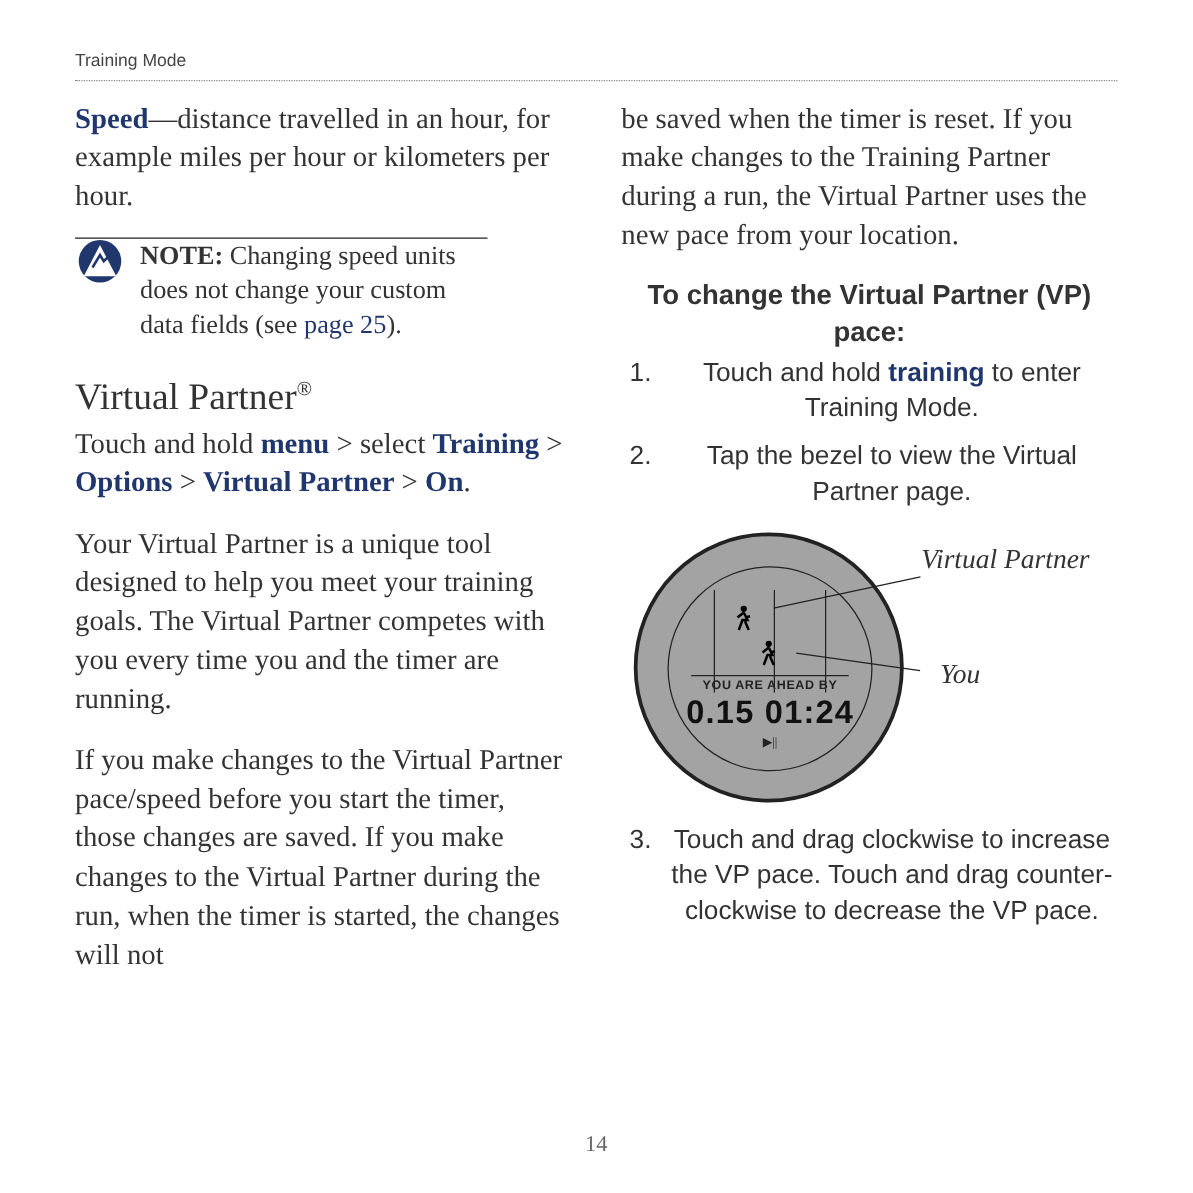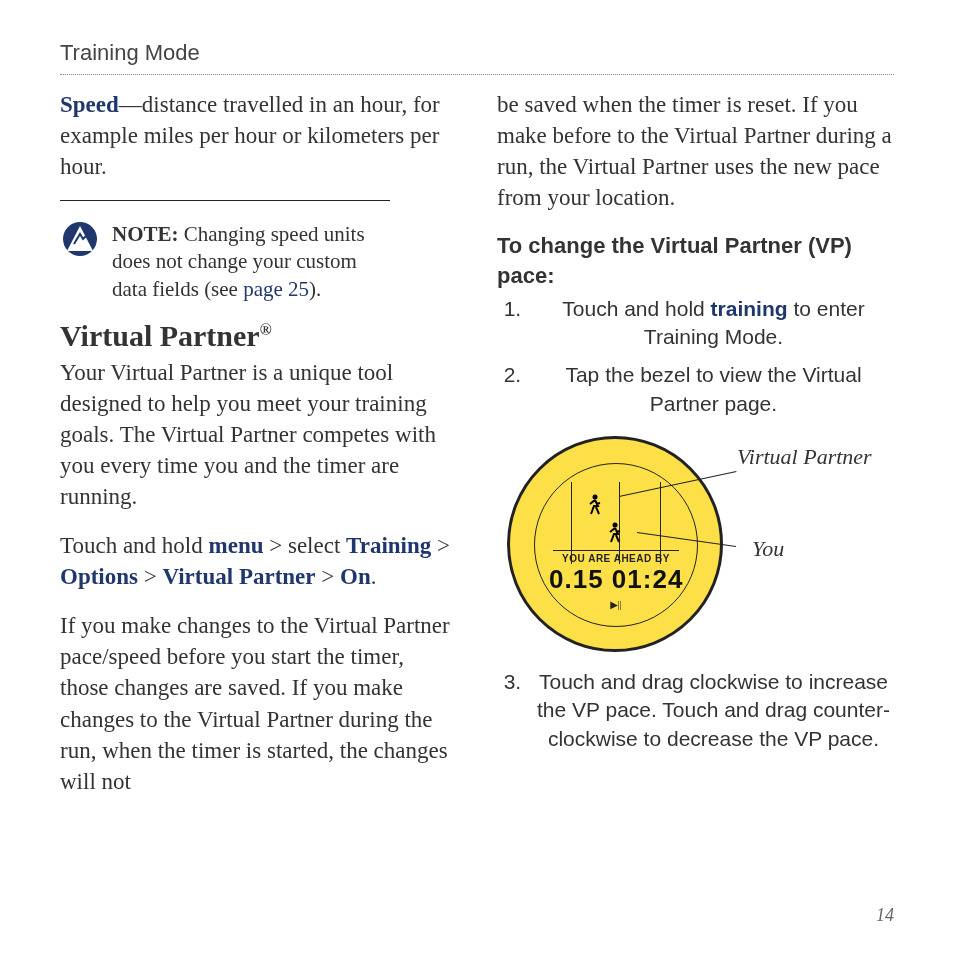--- a/index.html
+++ b/index.html
@@ -7,65 +7,65 @@
     width:954px; height:954px;
     font-family: "Times New Roman", Times, serif;
     color:#222;
     background:#fff;
     position:relative;
     box-sizing:border-box;
     padding:40px 60px 28px 60px;
   }
   .running-head {
     font-family: Arial, Helvetica, sans-serif;
-    font-size:22px;
+    font-size:14px;
     color:#444;
     padding-bottom:8px;
     border-bottom:1px dotted #888;
     margin-bottom:14px;
   }
   .columns {
     display:flex;
     gap:40px;
     height:790px;
   }
   .col { width:50%; }
   p { font-size:23px; line-height:1.35; margin:0 0 18px 0; color:#333; }
   .term { color:#20376e; font-weight:bold; }
-  .note-row { display:flex; gap:12px; border-top:1px solid #222; padding-top:20px; margin-top:4px; margin-bottom:16px; width:330px; }
+  .note-row { display:flex; gap:12px; border-top:1px solid #222; padding-top:0; margin-top:4px; margin-bottom:28px; width:330px; }
   .note-icon { width:40px; height:36px; flex:0 0 40px; }
   .note-text { font-size:21px; line-height:1.3; color:#333; }
   .note-text b { font-family:"Times New Roman", serif; }
   .link { color:#20376e; }
-  h2 { font-size:30px; font-weight:bold; color:#333; margin:12px 0 4px 0; }
+  h2 { font-size:30px; font-weight:normal; color:#333; margin:12px 0 4px 0; }
   h2 sup { font-size:16px; vertical-align:super; }
-  .sans-bold { font-family: Arial, Helvetica, sans-serif; font-weight:bold; font-size:22px; color:#333; line-height:1.35; }
+  .sans-bold { font-family: Arial, Helvetica, sans-serif; font-weight:bold; font-size:22px; color:#333; line-height:1.35;text-align:center; }
   ol { font-family: Arial, Helvetica, sans-serif; font-size:21px; color:#333; line-height:1.35; padding-left:30px; margin:4px 0 18px 0; }
   ol li { margin-bottom:10px; padding-left:6px;text-align:center; }
   ol li .term2 { color:#20376e; font-weight:bold; }
   .watch-wrap { position:relative; height:220px; margin-bottom:12px; }
-  .watch { position:absolute; left:10px; top:0; width:210px; height:210px; border:3px solid #222; border-radius:50%; background:#fde047; }
+  .watch { position:absolute; left:10px; top:0; width:210px; height:210px; border:3px solid #222; border-radius:50%; background:#a3a3a3; }
   .watch-inner { position:absolute; left:24px; top:24px; width:162px; height:162px; border:1px solid #222; border-radius:50%; overflow:hidden; }
   .screen { position:absolute; left:14px; top:16px; right:14px; bottom:14px; }
   .vline { position:absolute; top:2px; bottom:48px; width:1px; background:#222; }
   .vl1 { left:22px; } .vl2 { left:70px; } .vl3 { right:22px; }
   .runner { position:absolute; width:18px; height:22px; }
   .runner svg { width:18px; height:22px; }
   .r1 { left:36px; top:14px; }
   .r2 { left:56px; top:42px; }
   .status-line { position:absolute; left:4px; right:4px; top:70px; font-family: Arial, sans-serif; font-size:10px; font-weight:bold; letter-spacing:0.5px; text-align:center; color:#222; border-top:1px solid #222; padding-top:2px; }
   .big-nums { position:absolute; left:0; right:0; top:84px; text-align:left; font-family: Arial, sans-serif; font-weight:bold; font-size:26px; letter-spacing:1px; color:#111; }
   .play-icon { position:absolute; left:50%; bottom:2px; transform:translateX(-50%); font-size:10px; color:#222; }
   .callout { position:absolute; font-family:"Times New Roman", serif; font-style:italic; font-size:22px; color:#333; }
   .co1 { left:240px; top:8px; }
   .co2 { left:255px; top:100px; }
   .lead { position:absolute; background:#222; height:1px; }
   .lead1 { left:122px; top:60px; width:120px; transform:rotate(-12deg); transform-origin:left center; }
   .lead2 { left:140px; top:96px; width:100px; transform:rotate(8deg); transform-origin:left center; }
-  .footer { position:absolute; left:60px; right:60px; bottom:28px; display:flex; justify-content:flex-end; font-family:"Times New Roman", serif; font-style:italic; font-size:18px; color:#666; }
+  .footer { position:absolute; left:60px; right:60px; bottom:28px; display:flex; justify-content:center; font-family:"Times New Roman", serif; font-size:18px; color:#666; }
 </style>
 </head>
 <body>
 
 <div class="running-head">Training Mode</div>
 
 <div class="columns">
   <div class="col">
     <p>
       <span class="term">Speed</span><span>—distance travelled in an hour, for example miles per hour or kilometers per hour.</span>
@@ -80,29 +80,29 @@
           </svg>
       </div>
       <div class="note-text">
         <b>NOTE:</b><span> Changing speed units does not change your custom data fields (see </span><span class="link">page 25</span><span>).</span>
       </div>
     </div>
 
     <h2>
       <span>Virtual Partner</span><sup>®</sup>
     </h2>
-    <p>Your Virtual Partner is a unique tool designed to help you meet your training goals. The Virtual Partner competes with you every time you and the timer are running.</p>
     <p>
       <span>Touch and hold </span><span class="term">menu</span><span> &gt; select </span><span class="term">Training</span><span> &gt; </span><span class="term">Options</span><span> &gt; </span><span class="term">Virtual Partner</span><span> &gt; </span><span class="term">On</span><span>.</span>
     </p>
+    <p>Your Virtual Partner is a unique tool designed to help you meet your training goals. The Virtual Partner competes with you every time you and the timer are running.</p>
     <p>If you make changes to the Virtual Partner pace/speed before you start the timer, those changes are saved. If you make changes to the Virtual Partner during the run, when the timer is started, the changes will not</p>
   </div>
 
   <div class="col">
-    <p>be saved when the timer is reset. If you make before to the Virtual Partner during a run, the Virtual Partner uses the new pace from your location.</p>
+    <p>be saved when the timer is reset. If you make changes to the Training Partner during a run, the Virtual Partner uses the new pace from your location.</p>
 
     <div class="sans-bold">To change the Virtual Partner (VP) pace:</div>
     <ol>
       <li>
         <span>Touch and hold </span><span class="term2">training</span><span> to enter Training Mode.</span>
       </li>
       <li>Tap the bezel to view the Virtual Partner page.</li>
     </ol>
 
     <div class="watch-wrap">

